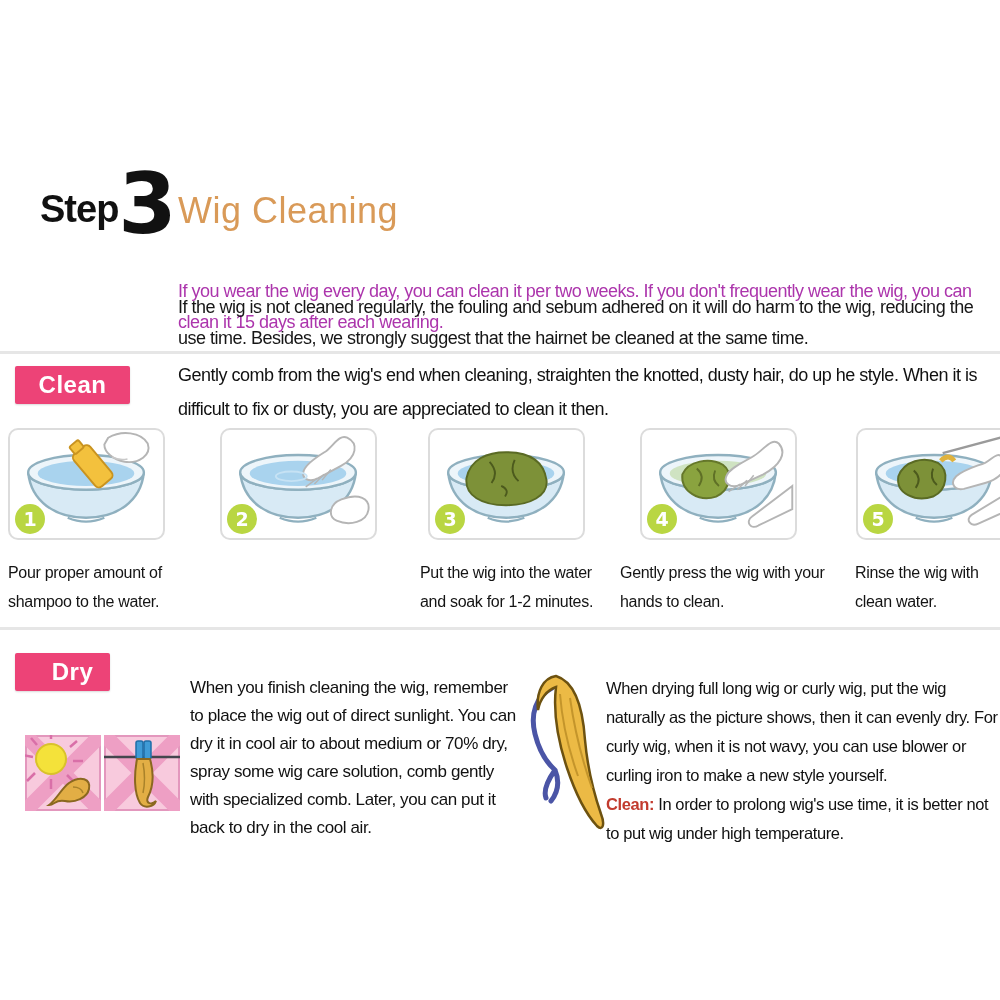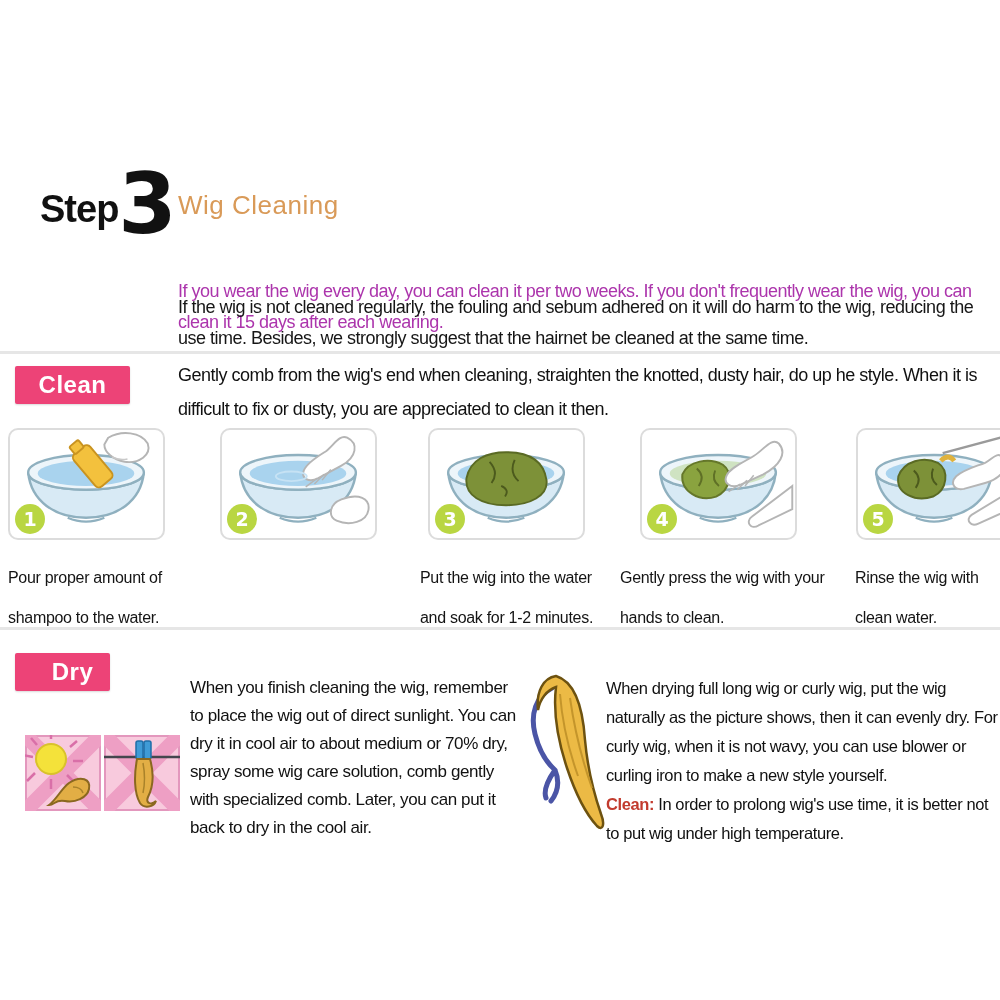--- a/index.html
+++ b/index.html
@@ -4,21 +4,21 @@
 <style>
   * { margin:0; padding:0; box-sizing:border-box; }
   html,body { background:#ffffff; }
   body { font-family:"Liberation Sans", sans-serif; color:#1b1b1b; }
   .page { position:relative; width:1000px; height:1000px; background:#fff; overflow:hidden; }
 
   
   .step-group { position:absolute; left:40px; top:172px; display:flex; align-items:flex-end; }
   .step-word { font-size:38px; font-weight:700; color:#111; letter-spacing:-1px; line-height:1; padding-bottom:10px; }
   .step-num  { font-size:84px; font-weight:800; color:#111; line-height:0.78; font-family:"DejaVu Sans", sans-serif; }
-  .page-title { position:absolute; left:178px; top:190px; font-size:26px; color:#d99a58; letter-spacing:0.5px; }
+  .page-title { position:absolute; left:178px; top:190px; font-size:36px; color:#d99a58; letter-spacing:0.5px; }
 
   .para { position:absolute; letter-spacing:-0.5px; }
   .intro-highlight { left:178px; top:234px; width:820px; font-size:18px; line-height:31px; color:#ac35ac;margin-top:42px; }
   .intro-body      { left:178px; top:292px; width:820px; font-size:18px; line-height:31px; color:#161616; }
 
   .divider { position:absolute; left:0; width:1000px; height:3px; background:#e6e6e6; }
   .divider-1 { top:351px; }
   .divider-2 { top:627px; }
 
   .badge { position:absolute; background:#ed4377; color:#fff; font-weight:700; font-size:24px;
@@ -32,21 +32,21 @@
   
   .step-card { position:absolute; top:428px; width:157px; height:112px; border:2px solid #dcdcdc;
                border-radius:10px; background:#fff; }
   .step-card svg { display:block; width:100%; height:100%; }
   .num-badge { position:absolute; left:5px; bottom:4px; width:30px; height:30px; border-radius:50%;
                background:#b9d642; color:#fff; font-weight:800; font-size:19px;
                display:flex; align-items:center; justify-content:center; font-family:"DejaVu Sans",sans-serif; }
   .card-1 { left:8px; }  .card-2 { left:220px; } .card-3 { left:428px; }
   .card-4 { left:640px; } .card-5 { left:856px; }
 
-  .caption { position:absolute; top:558px; font-size:16px; line-height:40px; letter-spacing:-0.3px; color:#141414; }
+  .caption { position:absolute; top:558px; font-size:16px; line-height:29px; letter-spacing:-0.3px; color:#141414; }
   .cap-1 { left:8px;   width:168px; }
   .cap-2 { left:180px; width:238px; }
   .cap-3 { left:420px; width:196px; }
   .cap-4 { left:620px; width:226px; }
   .cap-5 { left:855px; width:140px; }
 
   
   .dry-thumbs { position:absolute; left:25px; top:735px; display:flex; gap:3px; }
   .dry-thumbs svg { display:block; }
   .dry-left  { left:190px; top:674px; width:330px; font-size:17px; line-height:28px; letter-spacing:-0.4px; color:#111; }

